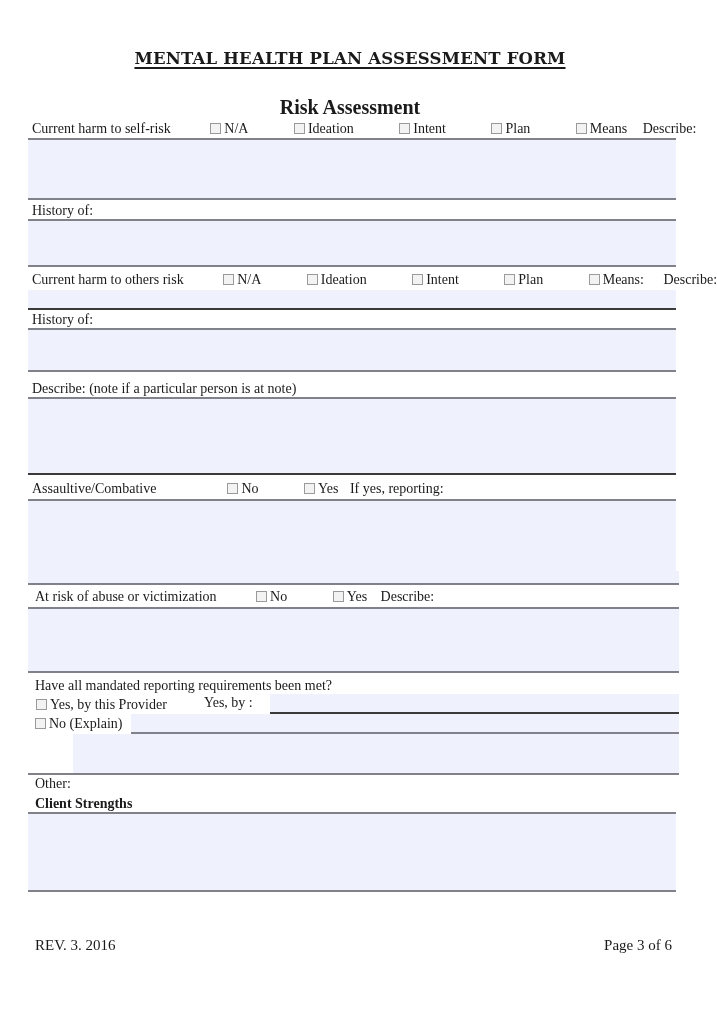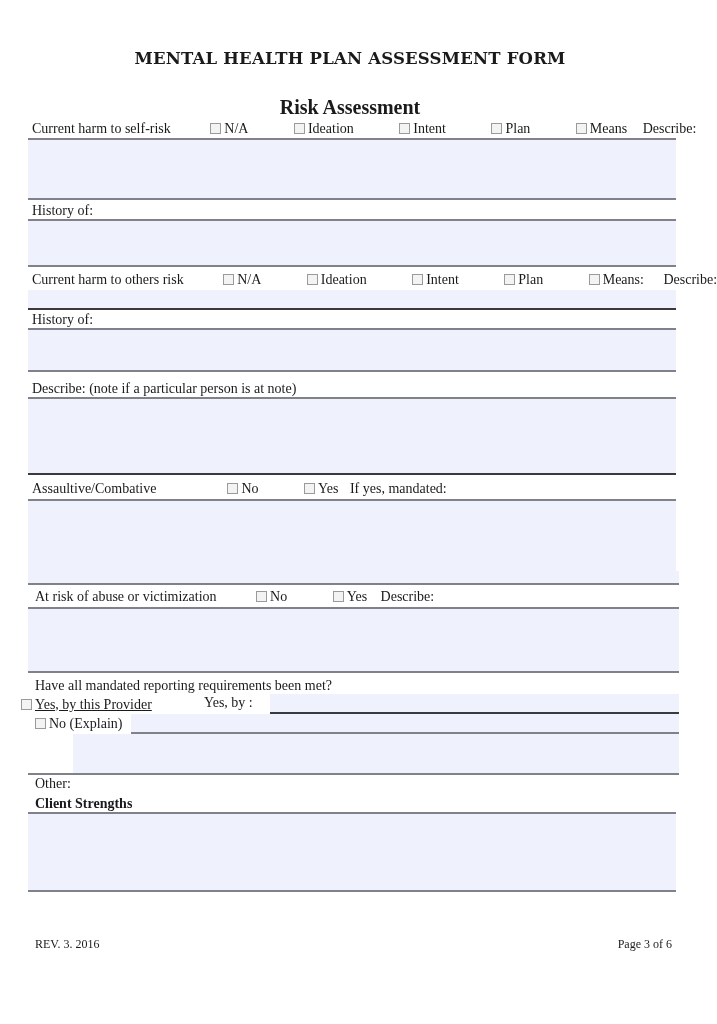--- a/index.html
+++ b/index.html
@@ -1,32 +1,32 @@
 <!DOCTYPE html>
 <html><head>
 <meta charset="utf-8">
 <style>
   html, body { margin:0; padding:0; background:#ffffff; }
   body { width:717px; height:1024px; position:relative; overflow:hidden;
          font-family:"Liberation Serif", serif; color:#1a1a1a; font-size:14px; }
   .abs { position:absolute; }
   .title { left:0; width:700px; top:49px; text-align:center; font-family:"DejaVu Serif", serif;
            font-weight:bold; font-size:16.5px; letter-spacing:0.2px; }
-  .title span { text-decoration-thickness:2px; text-underline-offset:3px; }
+  .title span { text-decoration:underline; text-decoration-thickness:2px; text-underline-offset:3px; }
   .subtitle { left:0; width:700px; top:96px; text-align:center; font-weight:bold; font-size:20px; }
   .label { font-size:14px; white-space:nowrap; line-height:16px; }
   .fill { background:#eff2fd; }
   .rule { height:2px; background:#808189; }
   .rule-dark { height:2px; background:#3a3a3a; }
   .cb { display:inline-block; width:11px; height:11px; border:1px solid #9a9a9a; background:#f3f3f3;
         box-sizing:border-box; vertical-align:-1px; margin-right:3px; }
   .opt { margin-right:6px;padding-left:36px; }
   .gap { display:inline-block; }
   .bold { font-weight:bold; }
-  .footer { font-size:12px; }
+  .footer { font-size:15px; }
 </style>
 </head>
 <body>
 
 <div class="abs title"><span>MENTAL HEALTH PLAN ASSESSMENT FORM</span></div>
 <div class="abs subtitle">Risk Assessment</div>
 
 <div class="abs label" style="left:32px; top:121px;">
   <span>Current harm to self-risk</span>
   <span class="opt"><span class="cb"></span><span>N/A</span></span>
@@ -65,39 +65,39 @@
 <div class="abs label" style="left:32px; top:381px;">Describe: (note if a particular person is at note)</div>
 <div class="abs rule" style="left:28px; top:397px; width:648px;"></div>
 <div class="abs fill" style="left:28px; top:399px; width:648px; height:74px;"></div>
 <div class="abs rule-dark" style="left:28px; top:473px; width:648px;"></div>
 
 <div class="abs label" style="left:32px; top:481px;">
   <span>Assaultive/Combative</span>
   <span class="gap" style="width:28px"></span>
   <span class="opt"><span class="cb"></span><span>No</span></span>
   <span class="opt"><span class="cb"></span><span>Yes</span></span>
-  <span class="gap" style="width:2px"></span><span>If yes, mandated:</span>
+  <span class="gap" style="width:2px"></span><span>If yes, reporting:</span>
 </div>
 <div class="abs rule" style="left:28px; top:499px; width:648px;"></div>
 <div class="abs fill" style="left:28px; top:501px; width:648px; height:70px;"></div>
 <div class="abs fill" style="left:28px; top:571px; width:651px; height:12px;"></div>
 <div class="abs rule" style="left:28px; top:583px; width:651px;"></div>
 
 <div class="abs label" style="left:35px; top:589px;">
   <span>At risk of abuse or victimization</span>
   <span class="opt"><span class="cb"></span><span>No</span></span>
   <span class="opt"><span class="cb"></span><span>Yes</span></span>
   <span class="gap" style="width:4px"></span><span>Describe:</span>
 </div>
 <div class="abs rule" style="left:28px; top:607px; width:651px;"></div>
 <div class="abs fill" style="left:28px; top:609px; width:651px; height:62px;"></div>
 <div class="abs rule" style="left:28px; top:671px; width:651px;"></div>
 
 <div class="abs label" style="left:35px; top:678px;">Have all mandated reporting requirements been met?</div>
-<div class="abs label" style="left:21px; top:697px;text-decoration:underline;">
+<div class="abs label" style="left:36px; top:697px;">
   <span class="cb"></span><span>Yes, by this Provider</span>
 </div>
 <div class="abs label" style="left:204px; top:695px;">Yes, by :</div>
 <div class="abs fill" style="left:270px; top:694px; width:409px; height:18px;"></div>
 <div class="abs rule-dark" style="left:270px; top:712px; width:409px;"></div>
 
 <div class="abs label" style="left:35px; top:716px;">
   <span class="cb"></span><span>No (Explain)</span>
 </div>
 <div class="abs fill" style="left:131px; top:714px; width:548px; height:18px;"></div>

